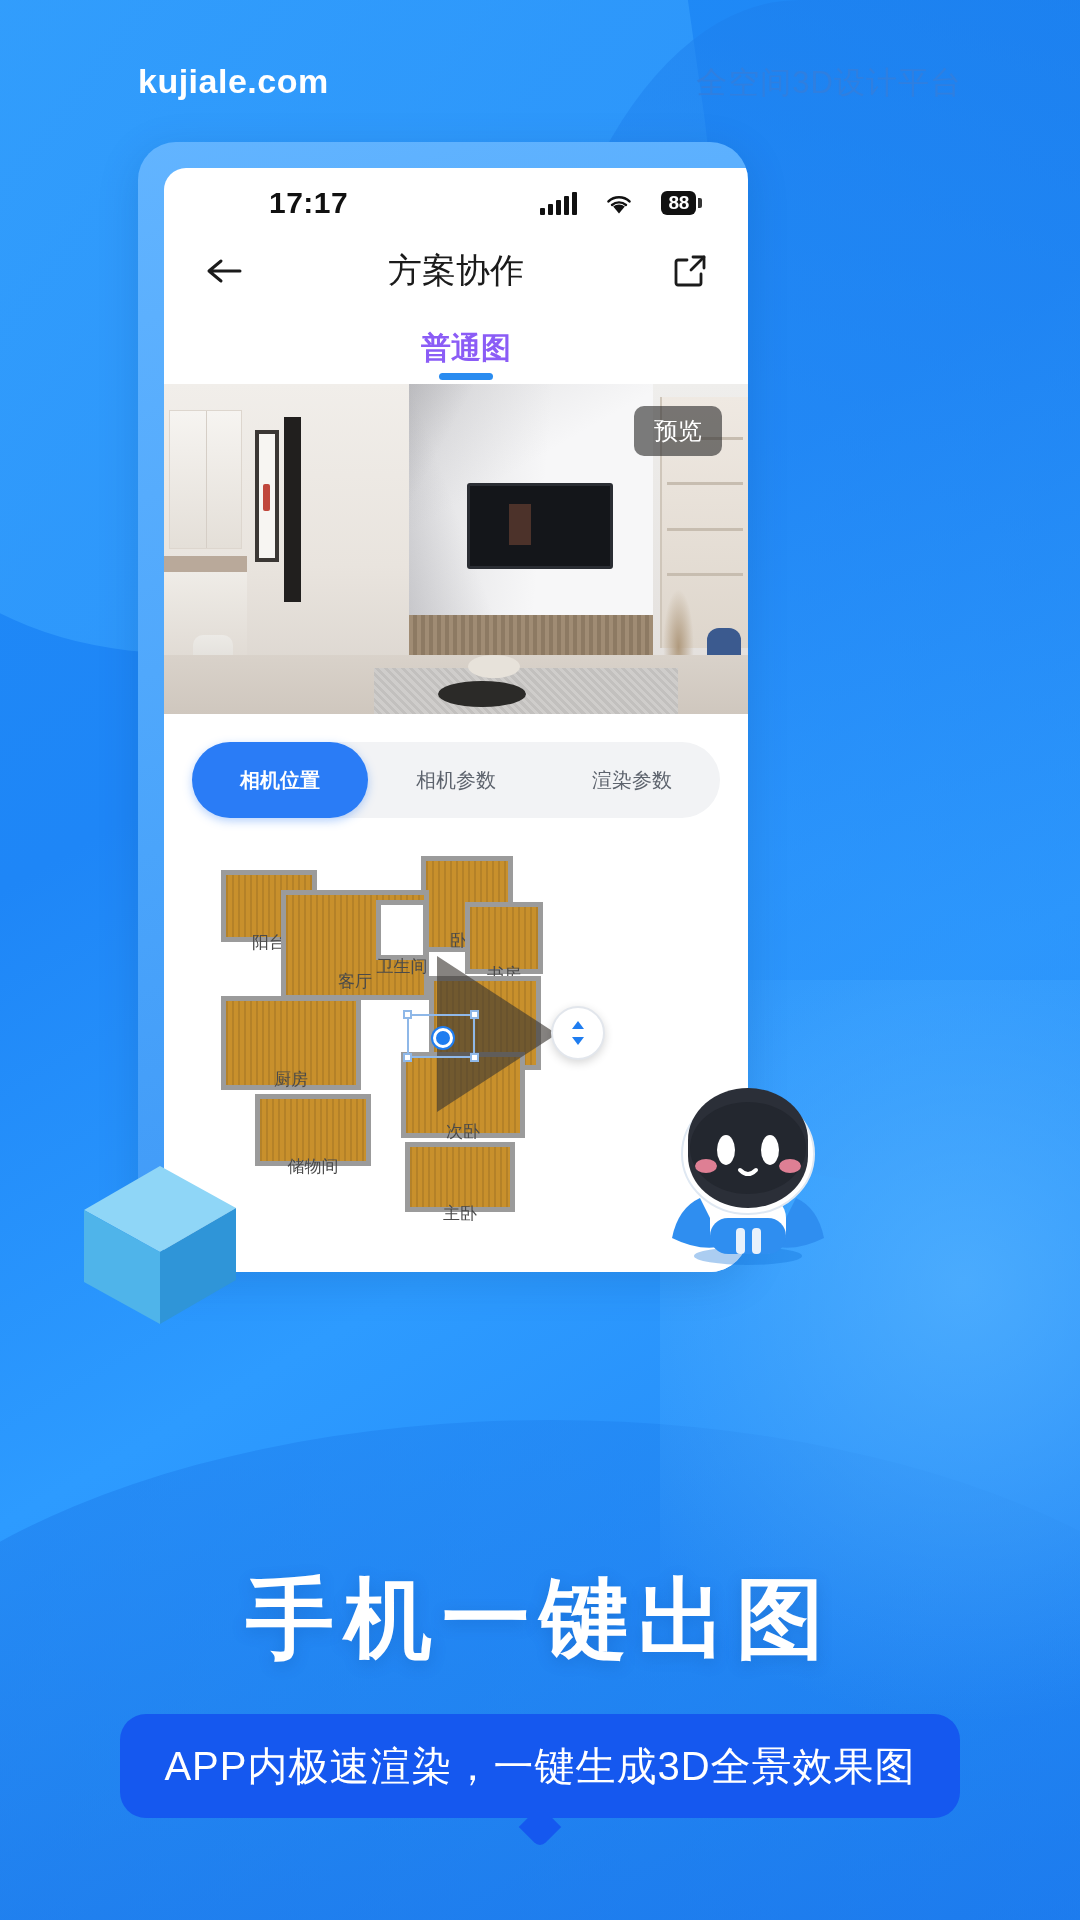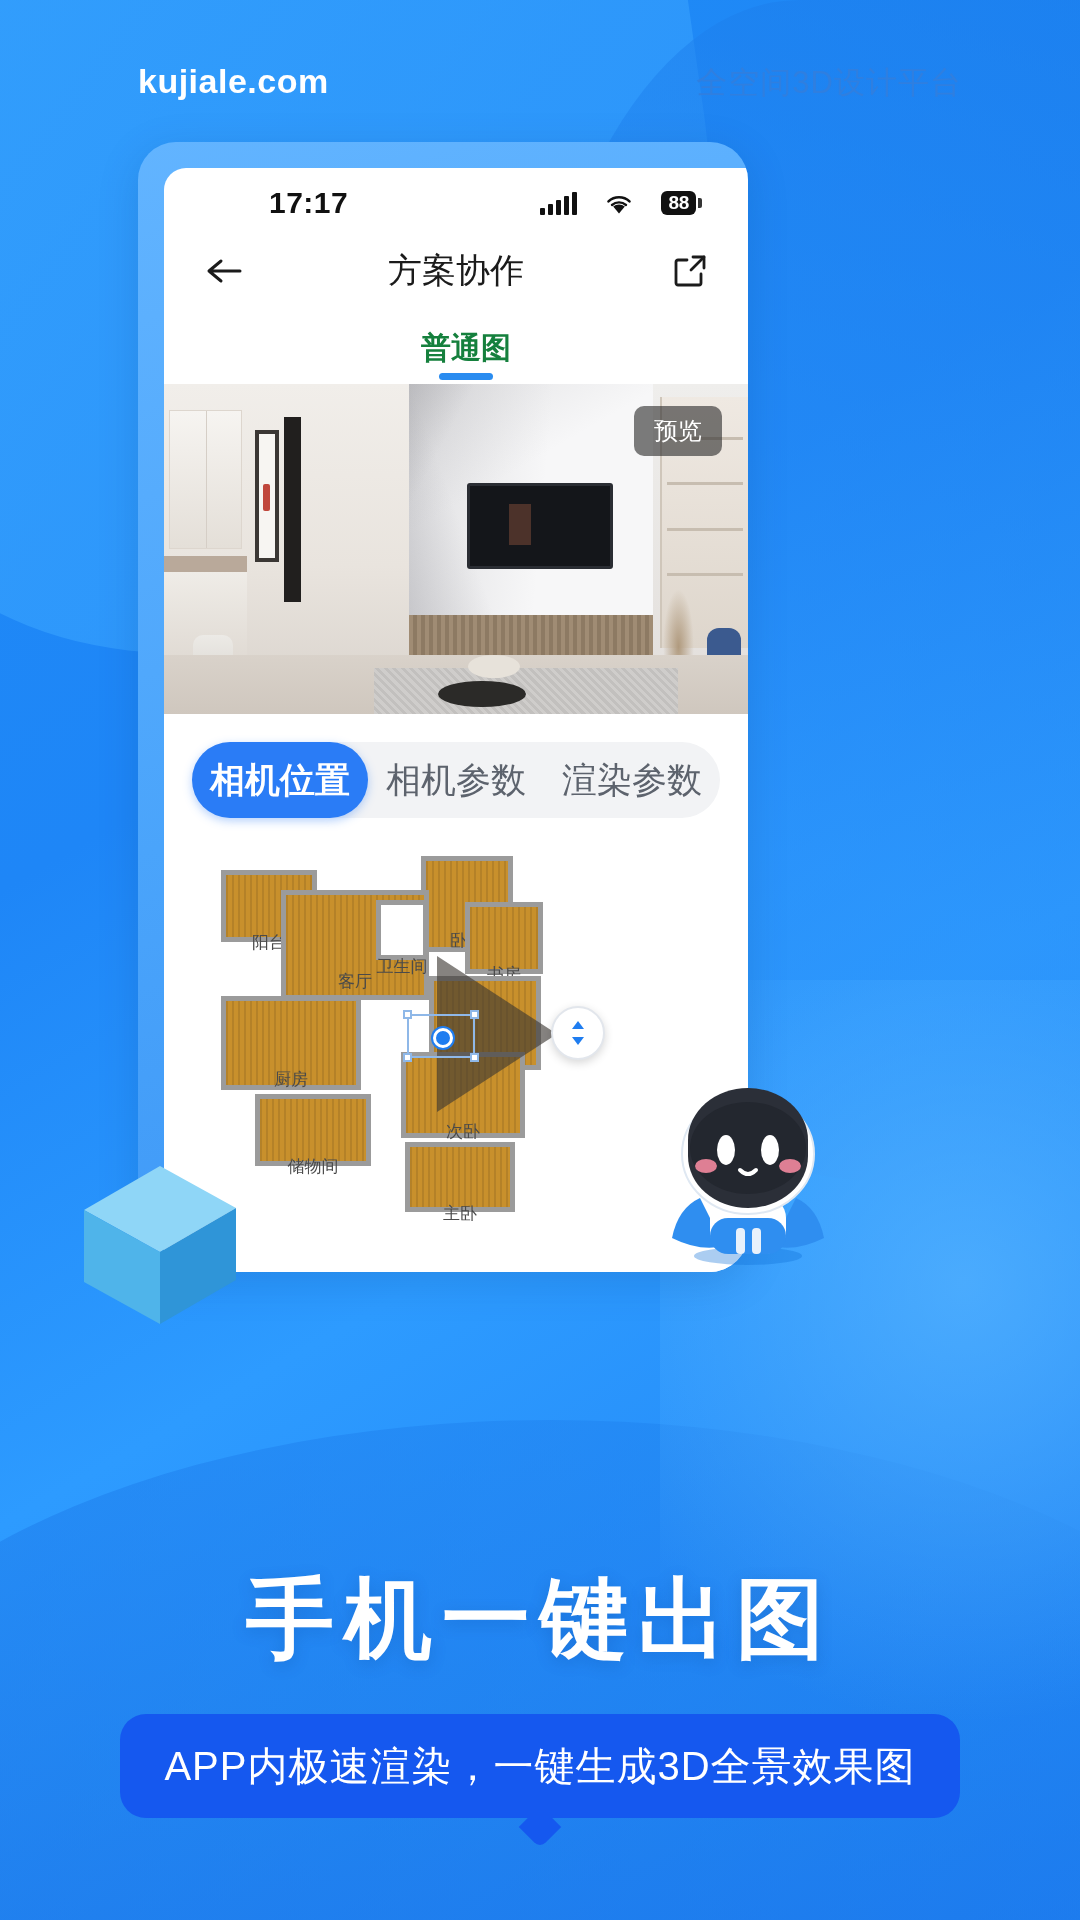--- a/index.html
+++ b/index.html
@@ -151,21 +151,21 @@
     align-items: center;
   }
   .tab {
     flex: 1; text-align: center;
     position: relative;
     font-size: 30px; color: #8a8f99;
     height: 100%;
     display: flex; align-items: center; justify-content: center;
     cursor: pointer;
   }
-  .tab.active { color: #15803d; font-weight: 600; margin-left: 20px; }
+  .tab.active { color: #8b5cf6; font-weight: 600; margin-left: 20px; }
   .tab.active::after {
     content: ""; position: absolute; bottom: 4px;
     left: 50%; transform: translateX(-50%);
     width: 54px; height: 7px; border-radius: 4px;
     background: #2a8cf0;
   }
 
   
   .render-area {
     position: relative;
@@ -286,21 +286,21 @@
     background: #f2f3f5;
     border-radius: 44px;
     height: 76px;
     display: flex; align-items: center;
     padding: 0;
   }
   .chip {
     flex: 1;
     height: 100%;
     display: flex; align-items: center; justify-content: center;
-    font-size: 35px; color: #5d636d;
+    font-size: 20px; color: #5d636d;
     cursor: pointer;
     border-radius: 44px;
   }
   .chip.active {
     background: #2a7cf6; color: #fff; font-weight: 600;
     box-shadow: 0 3px 10px rgba(42,124,246,.35);
   }
 
   
   .floorplan {

